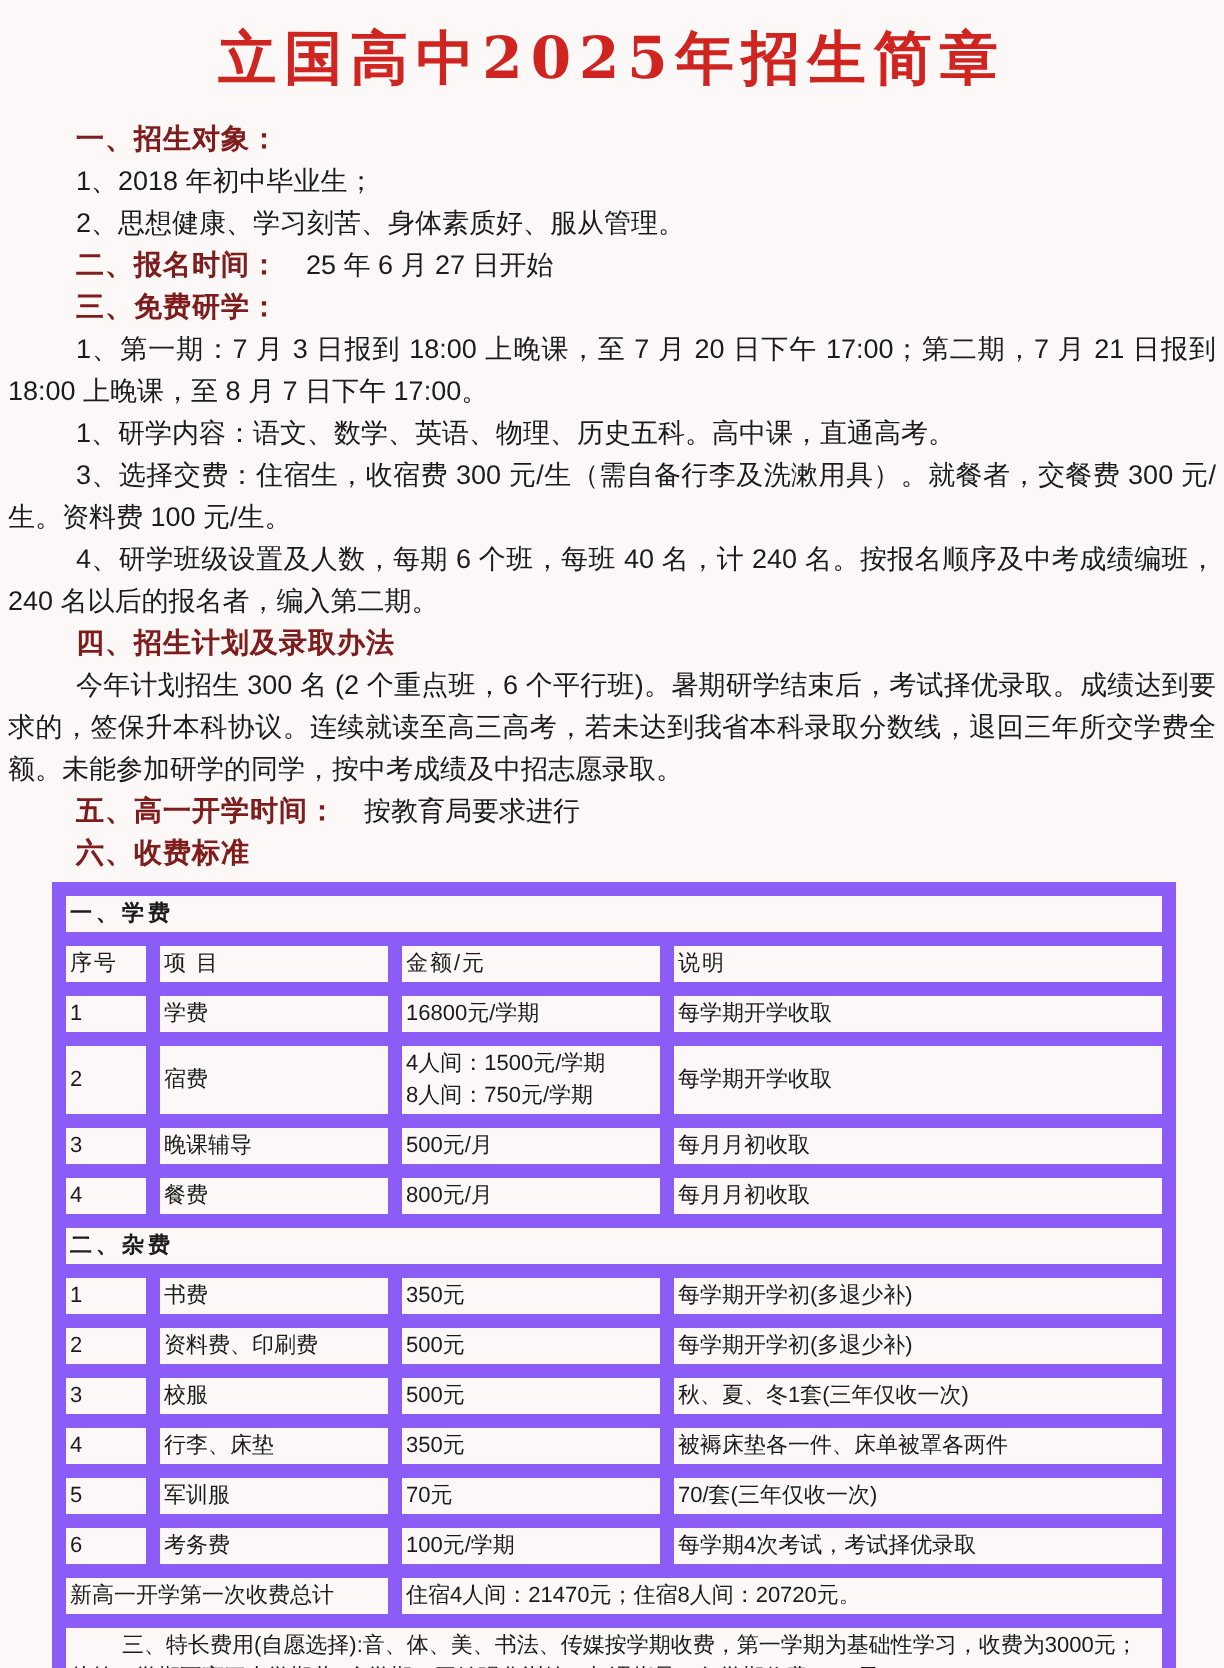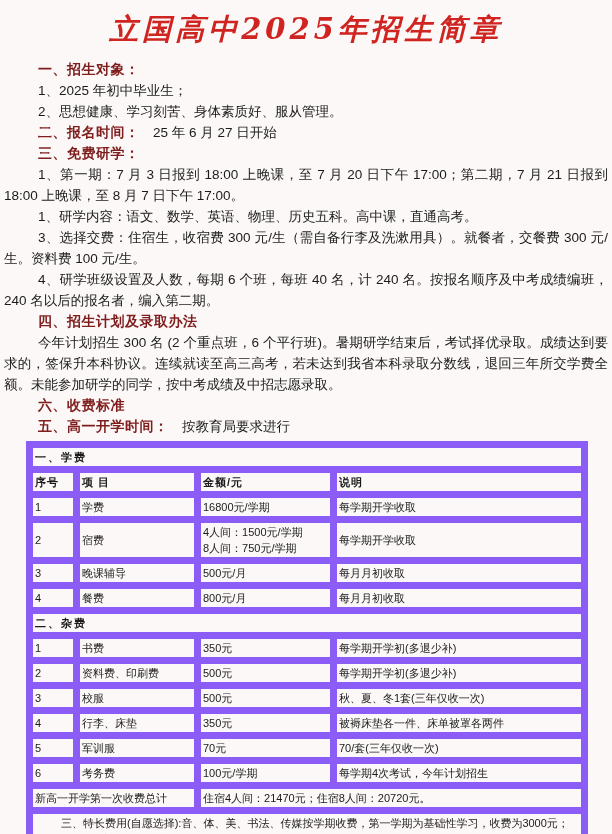--- a/index.html
+++ b/index.html
@@ -11,21 +11,20 @@
   }
   .page{width:604px;padding:6px 4px 0 4px;}
   .doc-title{
     text-align:center;
     font-family:"DejaVu Serif",serif;
     font-weight:bold;
     font-size:29px;
     letter-spacing:4px;
     color:#cf2420;
     margin:4px 0 9px 0;
-    font-style:italic;
   }
   .para{
     margin:0;
     font-size:13.5px;
     line-height:21px;
     text-indent:34px;
     text-align:justify;
     font-weight:500;
   }
   .para .red{
@@ -48,52 +47,52 @@
     padding:1px 2px;
     text-align:left;
     vertical-align:middle;
   }
   td.sec-title{
     text-align:left;
     font-weight:bold;
     padding:3px 2px 3px 30px;
     letter-spacing:2px;
   }
-  td.col-head{font-weight:bold;letter-spacing:1px;padding:2px;}
+  td.col-head{font-weight:normal;letter-spacing:1px;padding:2px;}
   td.amount{white-space:pre-line;}
   td.note-cell{
     text-align:left;
     text-indent:26px;
     padding:4px 6px 4px 2px;
     line-height:18px;
   }
   td.total-label{font-weight:500;padding:2px;margin-left:44px;}
   td.total-value{font-weight:500;padding:2px;margin-left:11px;}
   .footer-block{margin-top:2px;}
 </style>
 </head>
 <body>
 
 <div class="page">
   <h1 class="doc-title">立国高中2025年招生简章</h1>
 
   <div id="intro-block">
       <p class="para"><span class="red">一、招生对象：</span></p>
-      <p class="para"><span>1、2025 年初中毕业生；</span></p>
+      <p class="para"><span>1、2018 年初中毕业生；</span></p>
       <p class="para"><span>2、思想健康、学习刻苦、身体素质好、服从管理。</span></p>
       <p class="para"><span class="red">二、报名时间：</span><span>　25 年 6 月 27 日开始</span></p>
       <p class="para"><span class="red">三、免费研学：</span></p>
       <p class="para"><span>1、第一期：7 月 3 日报到 18:00 上晚课，至 7 月 20 日下午 17:00；第二期，7 月 21 日报到 18:00 上晚课，至 8 月 7 日下午 17:00。</span></p>
       <p class="para"><span>1、研学内容：语文、数学、英语、物理、历史五科。高中课，直通高考。</span></p>
       <p class="para"><span>3、选择交费：住宿生，收宿费 300 元/生（需自备行李及洗漱用具）。就餐者，交餐费 300 元/生。资料费 100 元/生。</span></p>
       <p class="para"><span>4、研学班级设置及人数，每期 6 个班，每班 40 名，计 240 名。按报名顺序及中考成绩编班，240 名以后的报名者，编入第二期。</span></p>
       <p class="para"><span class="red">四、招生计划及录取办法</span></p>
       <p class="para"><span>今年计划招生 300 名 (2 个重点班，6 个平行班)。暑期研学结束后，考试择优录取。成绩达到要求的，签保升本科协议。连续就读至高三高考，若未达到我省本科录取分数线，退回三年所交学费全额。未能参加研学的同学，按中考成绩及中招志愿录取。</span></p>
+      <p class="para"><span class="red">五、高一开学时间：</span><span>　按教育局要求进行</span></p>
       <p class="para"><span class="red">六、收费标准</span></p>
-      <p class="para"><span class="red">五、高一开学时间：</span><span>　按教育局要求进行</span></p>
     </div>
 
   <table class="fees">
     <colgroup id="fee-colgroup">
         <col style="width: 47px;">
         <col style="width: 121px;">
         <col style="width: 136px;">
         <col style="width: 251px;">
       </colgroup>
     <tbody id="fee-tbody">
@@ -161,21 +160,21 @@
         <tr>
           <td>5</td>
           <td>军训服</td>
           <td class="amount">70元</td>
           <td>70/套(三年仅收一次)</td>
         </tr>
         <tr>
           <td>6</td>
           <td>考务费</td>
           <td class="amount">100元/学期</td>
-          <td>每学期4次考试，今年计划招生</td>
+          <td>每学期4次考试，考试择优录取</td>
         </tr>
         <tr>
           <td class="total-label" colspan="2">新高一开学第一次收费总计</td>
           <td class="total-value" colspan="2">住宿4人间：21470元；住宿8人间：20720元。</td>
         </tr>
         <tr>
           <td class="note-cell" colspan="4">三、特长费用(自愿选择):音、体、美、书法、传媒按学期收费，第一学期为基础性学习，收费为3000元；从第二学期至高三上学期共4个学期，开始强化训练，加课指导，每学期收费7000元。</td>
         </tr>
         <tr>
           <td class="note-cell" colspan="4">四、学习俄语费用(自愿选择):每学期2000元。</td>

